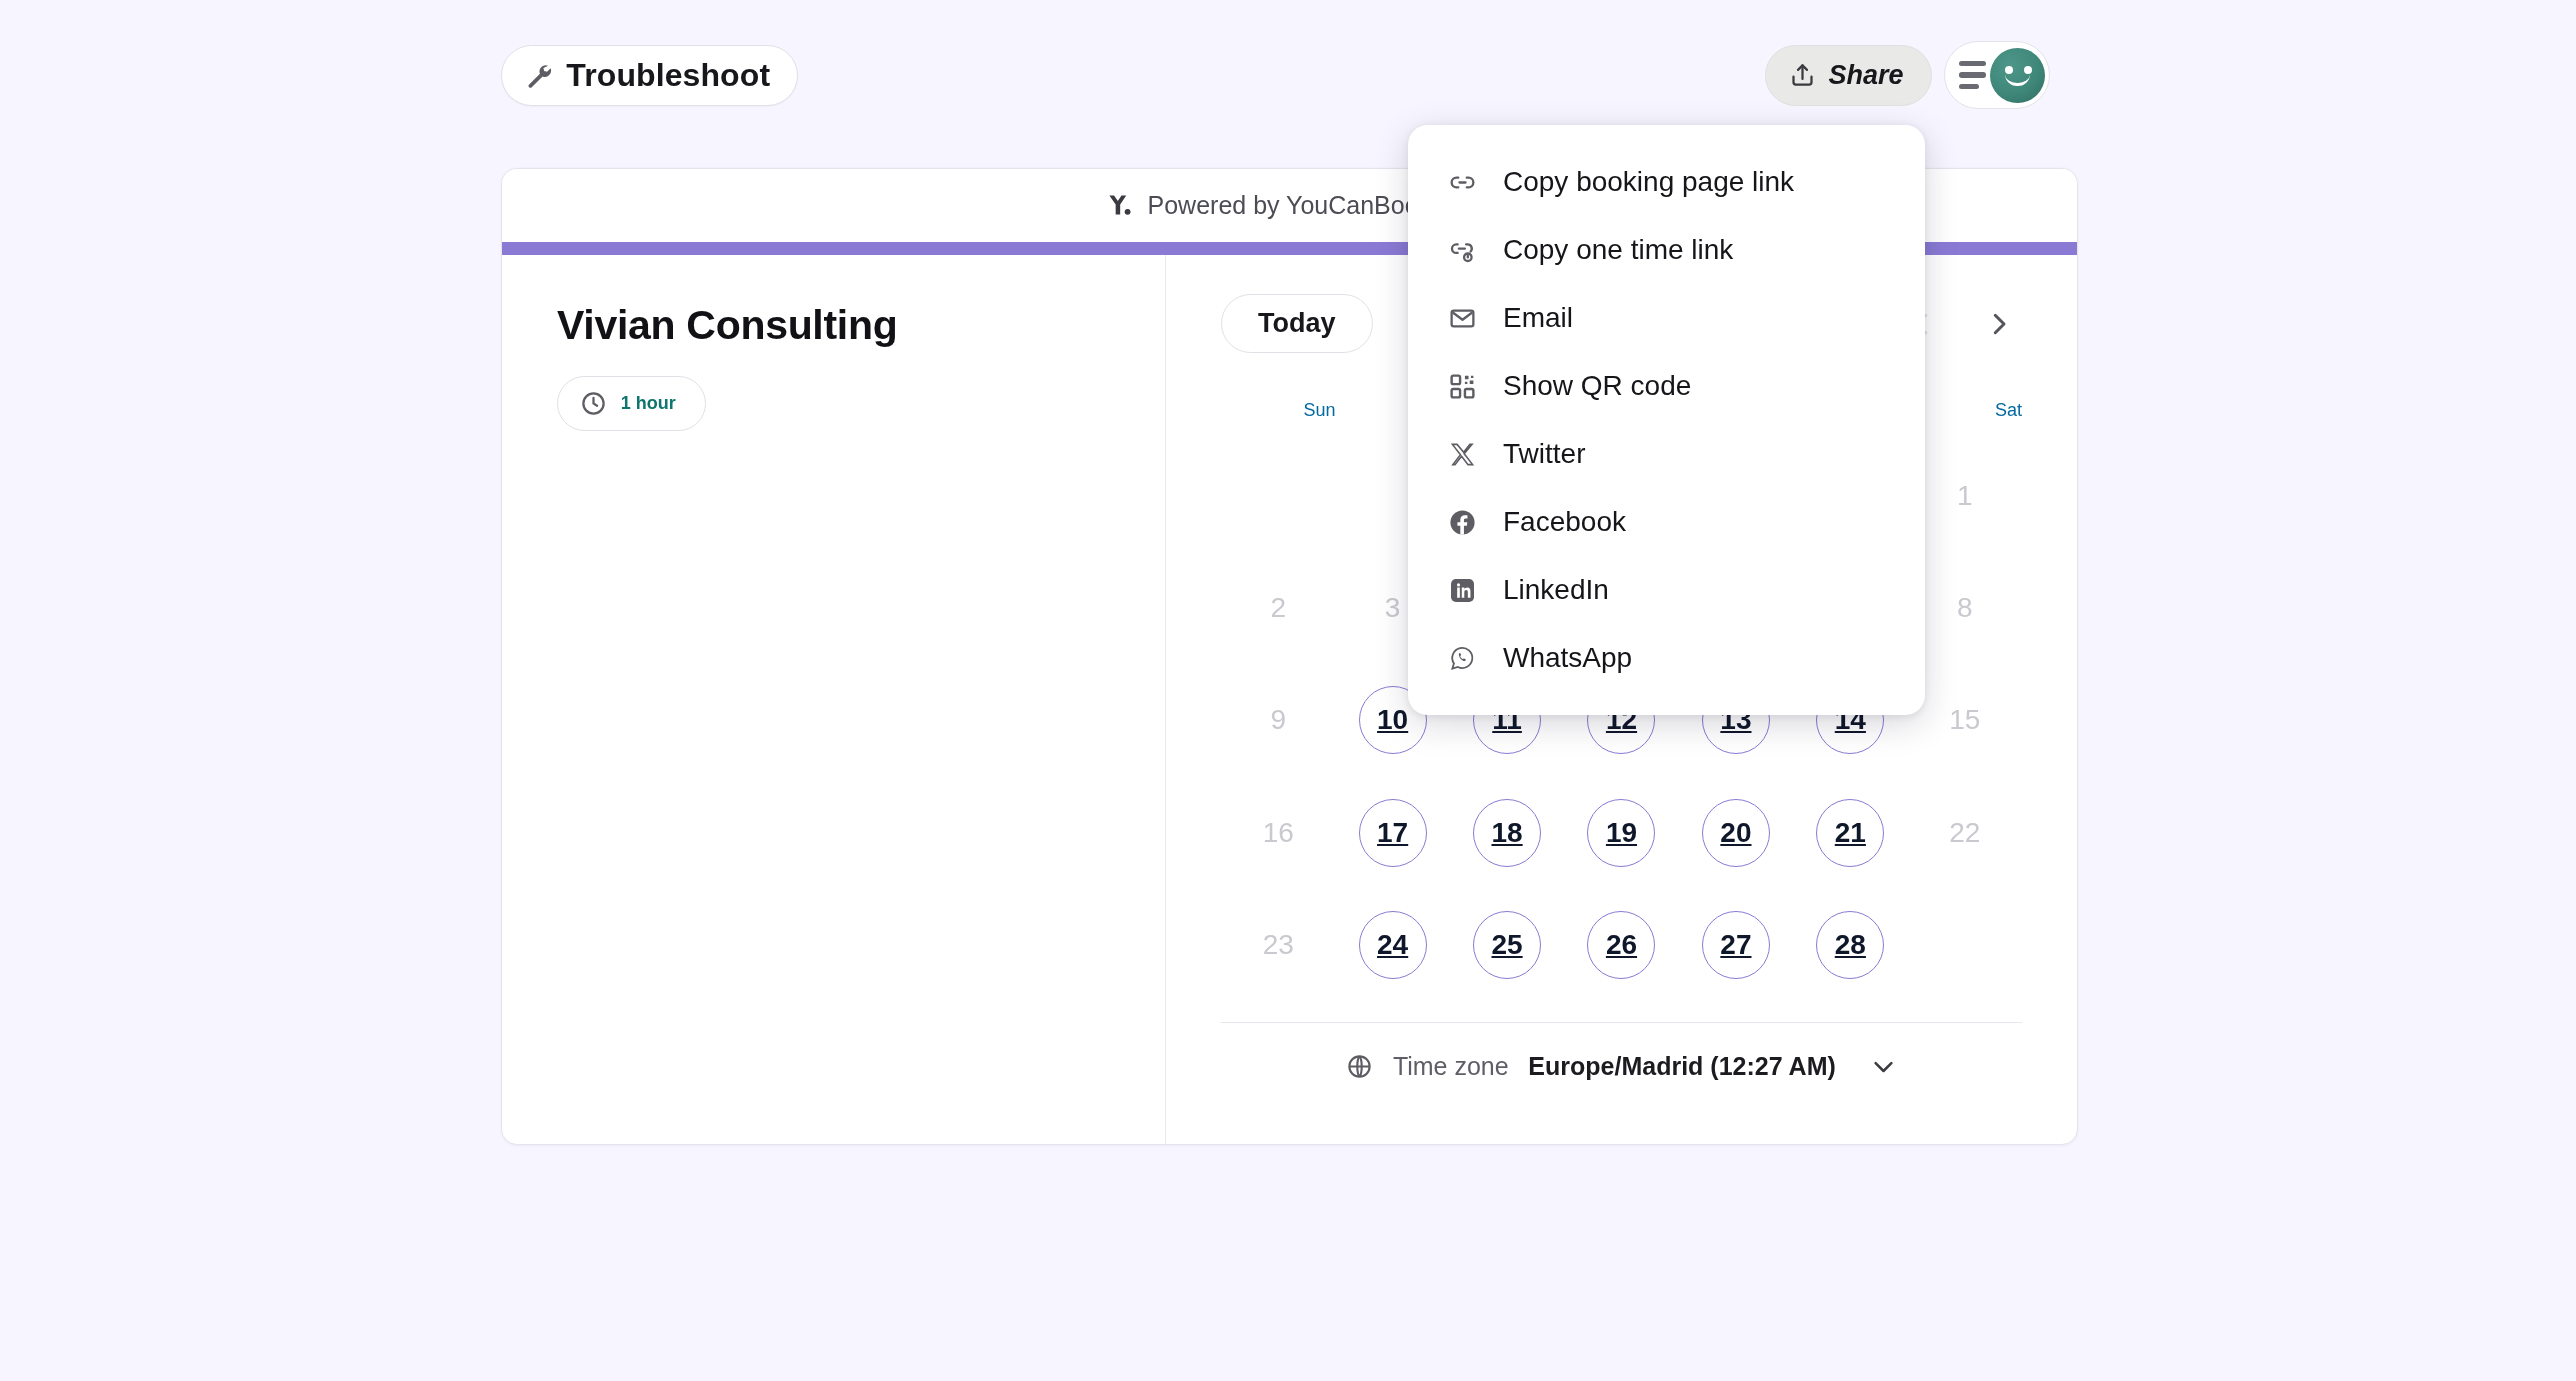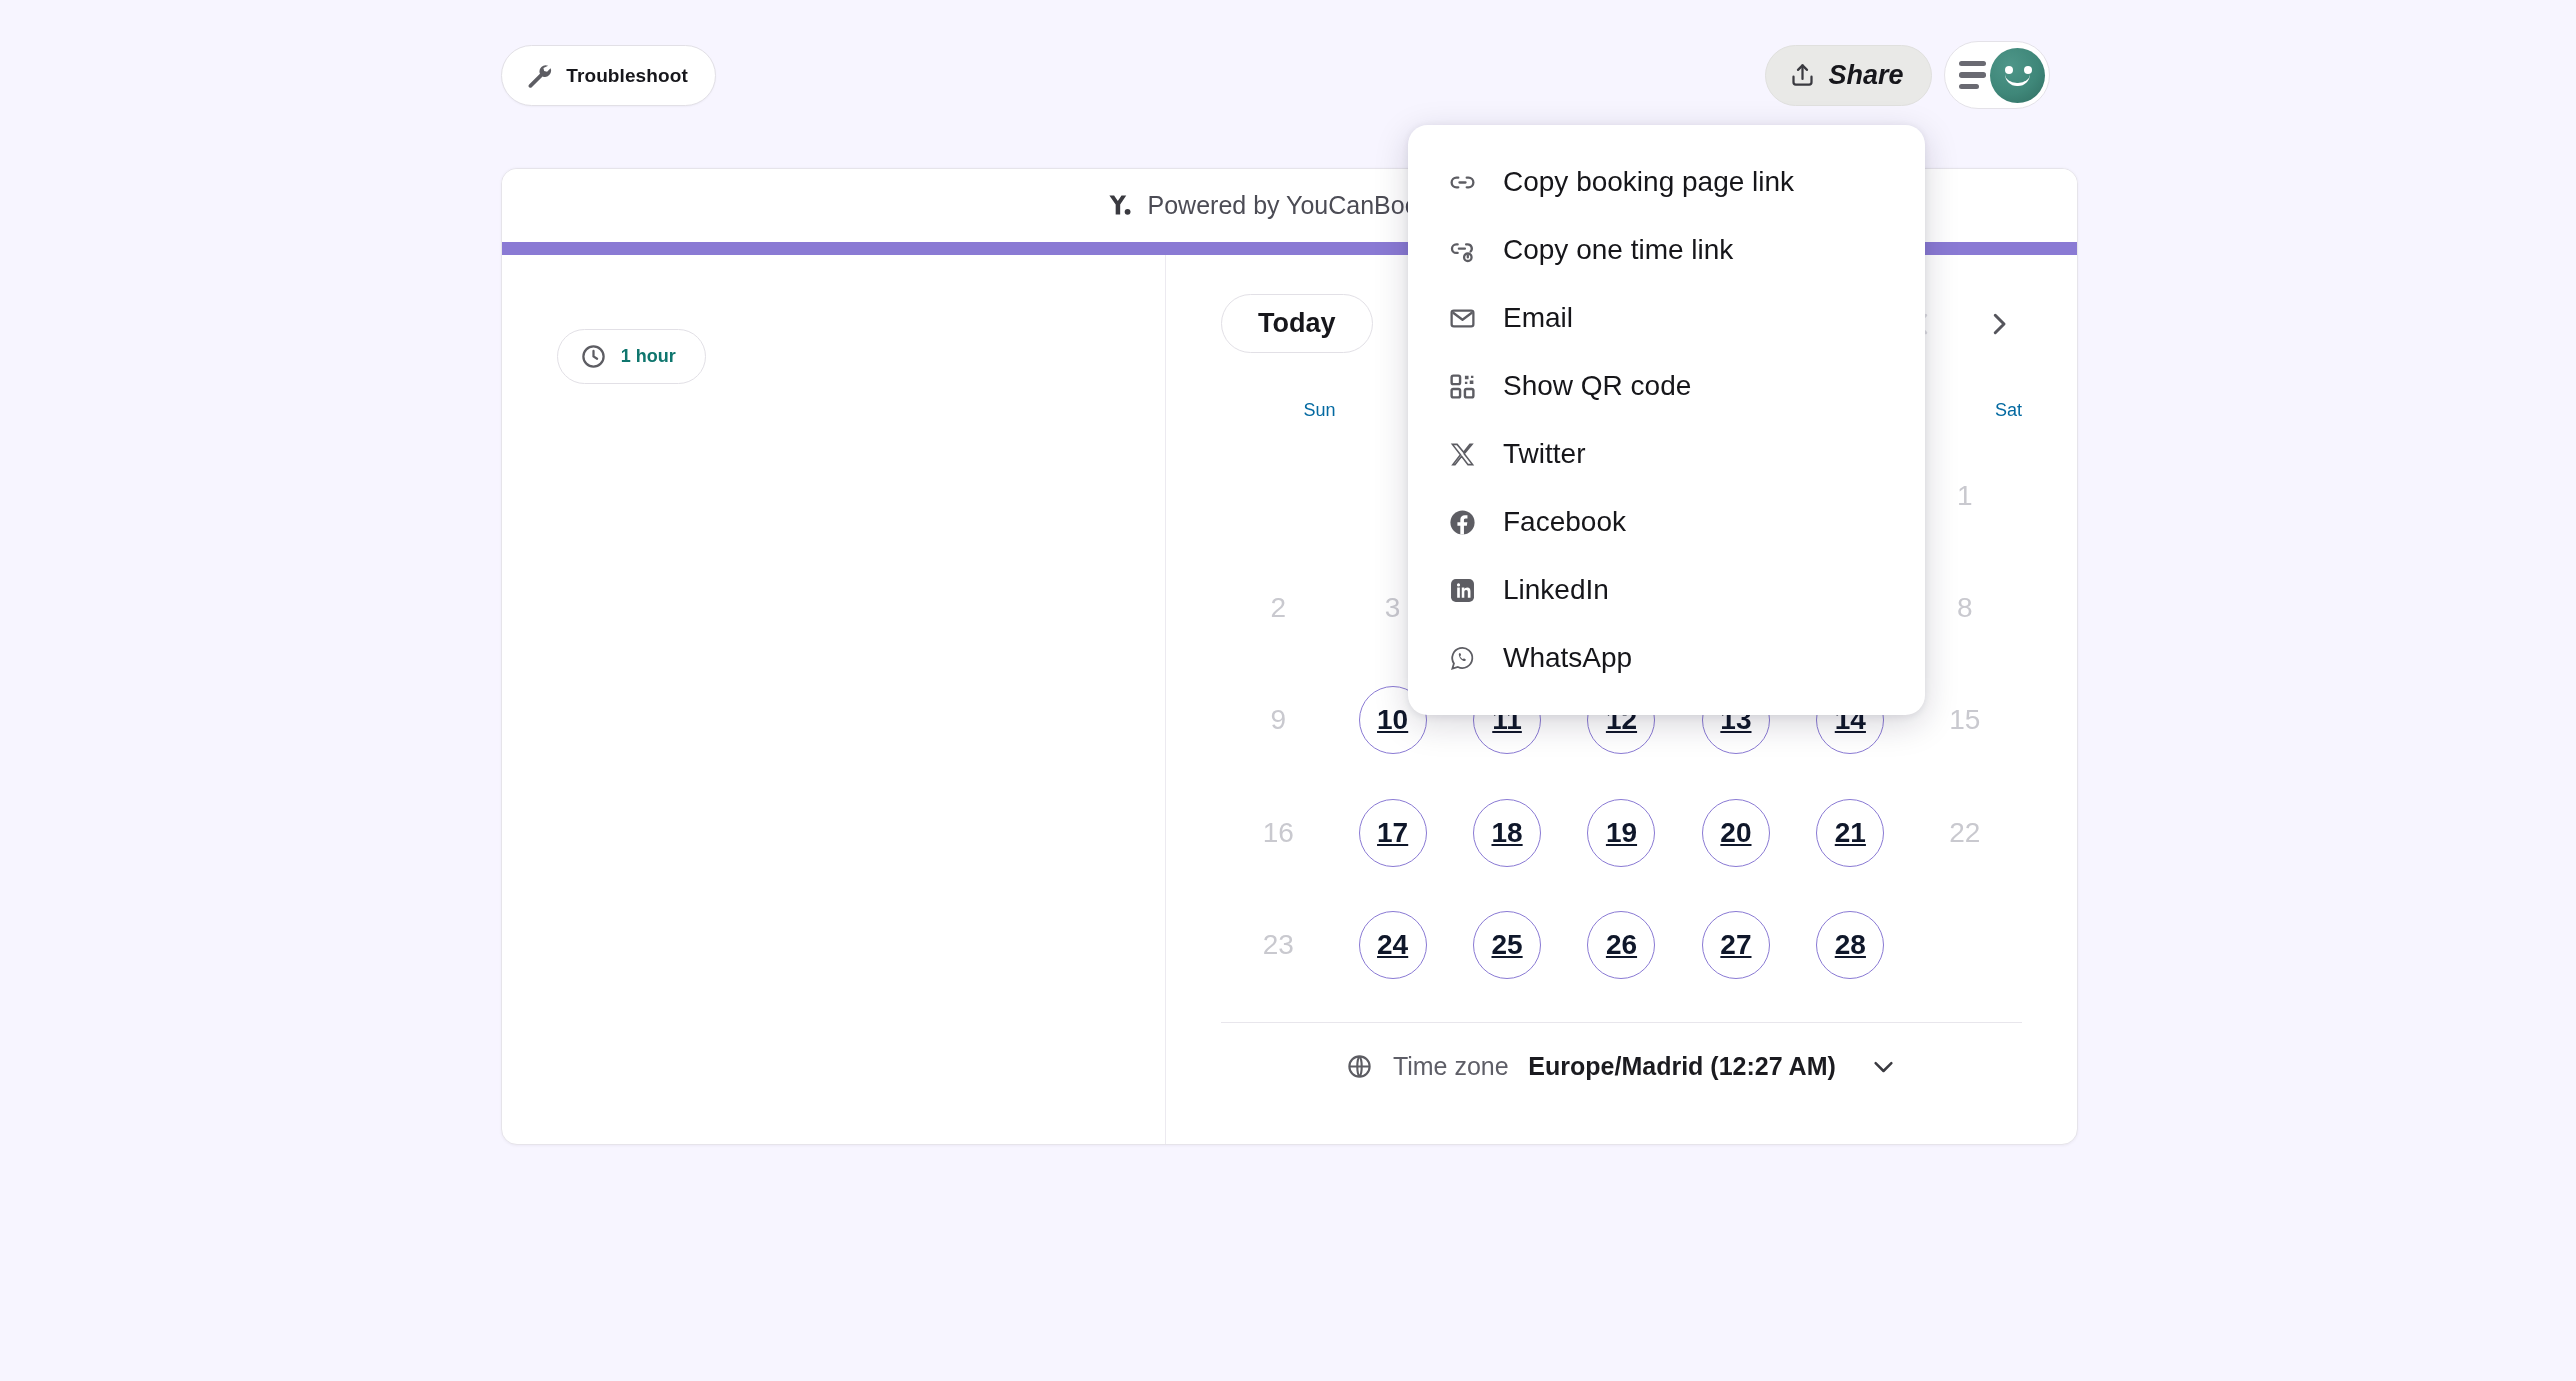--- a/index.html
+++ b/index.html
@@ -16,21 +16,21 @@
     position: absolute; left: 0; top: 0; width: 2576px; height: 152px;
   }
   .troubleshoot-btn {
     position: absolute; left: 501px; top: 45px;
     height: 61px; padding: 0 27px 0 23px;
     display: flex; align-items: center; gap: 14.3px;
     background: #ffffff; border: 1.3px solid #e2e0e6;
     border-radius: 36px; cursor: pointer;
     box-shadow: 0 0.9px 1.8px rgba(20,20,40,.04);
   }
-  .troubleshoot-btn .lbl { font-size: 19px; font-weight: 700; color: #17171c; letter-spacing: 0.1px; }
+  .troubleshoot-btn .lbl { font-size: 32px; font-weight: 700; color: #17171c; letter-spacing: 0.1px; }
 
   .share-btn {
     position: absolute; left: 1765px; top: 45px;
     height: 61px; padding: 0 27px 0 23px;
     display: flex; align-items: center; gap: 12.5px;
     background: #e9e9e7; border: 0.9px solid #e0e0de;
     border-radius: 36px; cursor: pointer; font-style: italic;
   }
   .share-btn .lbl { font-size: 27px; font-weight: 700; color: #17171c; }
 
@@ -194,20 +194,21 @@
         </svg>
       </span>
       <span class="txt">Powered by YouCanBook.me</span>
     </div>
 
     <div class="accent-bar"></div>
 
     <div class="card-body">
 
       <div class="left-pane">
+        <div class="event-title">Vivian Consulting</div>
         <div class="duration-pill">
           <span>
             <svg width="27" height="27" viewBox="0 0 24 24" fill="none" stroke="#5d5d63" stroke-width="2" stroke-linecap="round">
               <circle cx="12" cy="12" r="9"></circle>
                 <path d="M12 7v5l3.2 2"></path>
             </svg>
           </span>
           <span class="lbl">1 hour</span>
         </div>
       </div>

